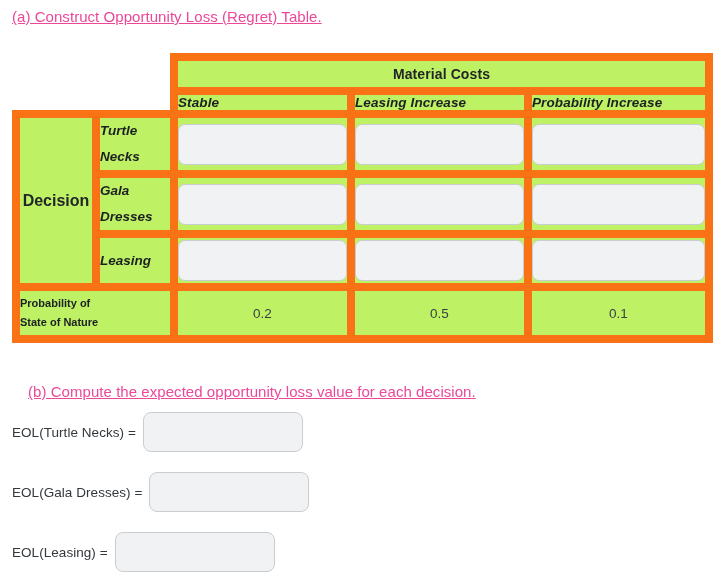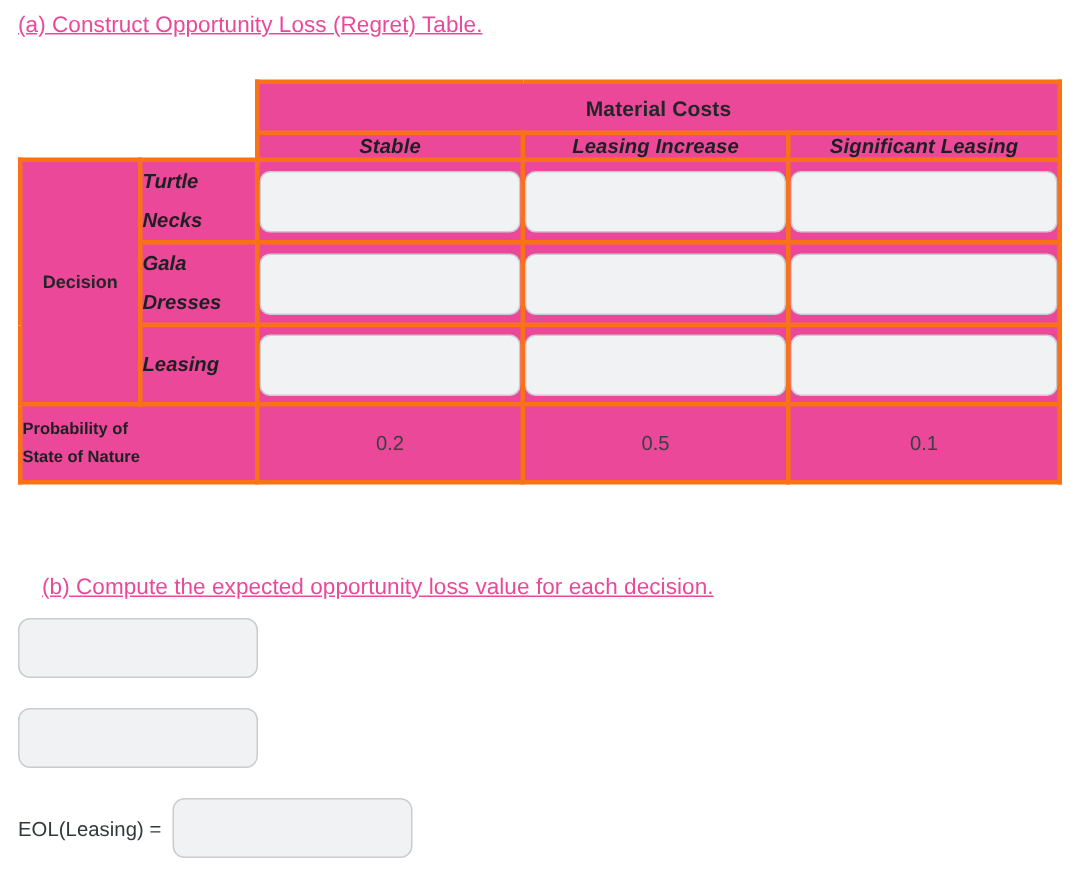--- a/index.html
+++ b/index.html
@@ -36,24 +36,24 @@
   .regret-table {
     position: absolute;
     left: 12px;
     top: 53px;
     width: 693px;
     border-collapse: collapse;
     table-layout: fixed;
     font-size: 13.5px;
   }
   .regret-table td {
-    border: 3px solid #f97316;
+    border: 8px solid #f97316;
     padding: 0;
     vertical-align: middle;
-    background: #ec4899;
+    background: #bef264;
   }
   
   .no-border {
     border: none !important;
     background: #ffffff !important;
   }
 
   .col-lab  { width: 80px; }
   .col-alt  { width: 78px; }
   .col-c1   { width: 177px; }
@@ -65,35 +65,34 @@
     text-align: center;
     font-weight: bold;
     font-size: 14px;
     height: 34px;
     color: #232629;
     letter-spacing: .1px;
   }
   
   .hdr-state {
     background: #b6f59a;
-    text-align: center;
     font-weight: bold;
     font-style: italic;
     font-size: 13.5px;
     height: 17px;
     color: #1d2023;
     letter-spacing: .1px;
     margin-left: 44px;
   }
 
   
   .decision-label {
     text-align: center;
     font-weight: bold;
-    font-size: 12px;
+    font-size: 16px;
     color: #232629;
     background: #ffffff;
   }
 
   
   .alt-name {
     background: #f6e6b4;
     font-weight: bold;
     font-style: italic;
     font-size: 13.5px;
@@ -192,21 +191,21 @@
       <td class="no-border"></td>
       <td class="no-border"></td>
       <td class="hdr-group" colspan="3">Material Costs</td>
     </tr>
 
     <tr>
       <td class="no-border"></td>
       <td class="no-border"></td>
       <td class="hdr-state">Stable</td>
       <td class="hdr-state">Leasing Increase</td>
-      <td class="hdr-state">Significant Leasing</td>
+      <td class="hdr-state">Probability Increase</td>
     </tr>
 
     <tr>
       <td class="decision-label" rowspan="3">Decision</td>
       <td class="alt-name">Turtle Necks</td>
       <td class="cell-input">
         <input class="answer-box" type="text" placeholder="" value="" style="">
       </td>
       <td class="cell-input">
         <input class="answer-box" type="text" placeholder="" value="" style="">
@@ -251,23 +250,25 @@
       <td class="prob-value">0.5</td>
       <td class="prob-value">0.1</td>
     </tr>
 
   </tbody>
 </table>
 
 <div class="q-label" id="part-b-label">(b) Compute the expected opportunity loss value for each decision.</div>
 
 <div class="eol-row" id="eol-row-0">
+  <span class="eol-label">EOL(Turtle Necks) =</span>
   <input class="eol-input" type="text" placeholder="" value="" style="">
 </div>
 
 <div class="eol-row" id="eol-row-1">
+  <span class="eol-label">EOL(Gala Dresses) =</span>
   <input class="eol-input" type="text" placeholder="" value="" style="">
 </div>
 
 <div class="eol-row" id="eol-row-2">
   <span class="eol-label">EOL(Leasing) =</span>
   <input class="eol-input" type="text" placeholder="" value="" style="">
 </div>
 
 </body></html>

